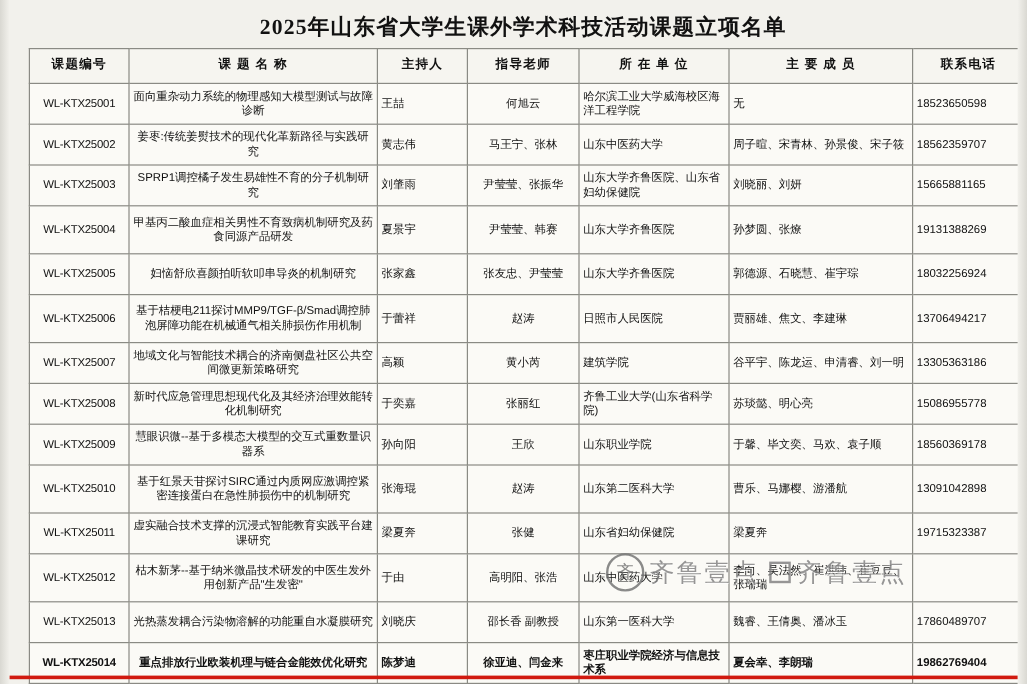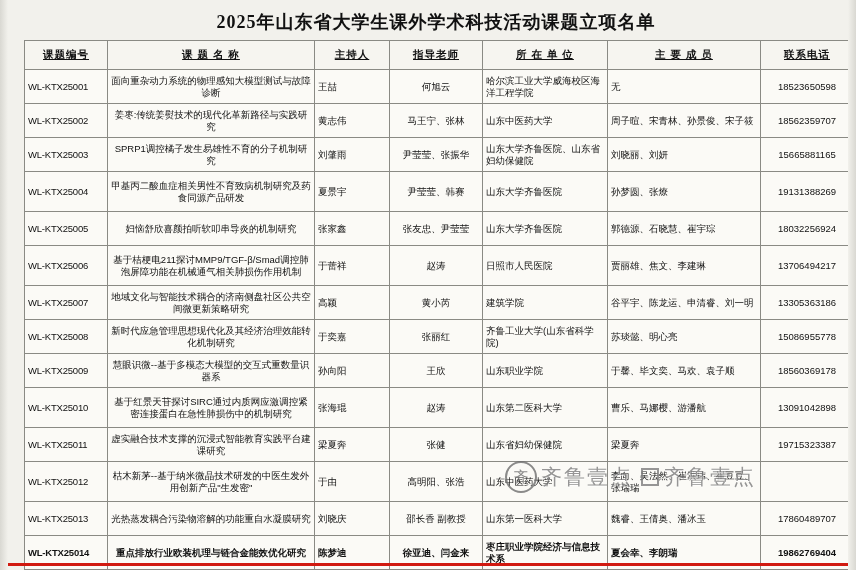--- a/index.html
+++ b/index.html
@@ -40,29 +40,28 @@
     word-break:break-all;
     font-family:"Liberation Sans", sans-serif;
   }
   table.sheet thead th{
     font-weight:bold;
     text-align:center;
     font-size:10.5px;
     letter-spacing:1px;
     background:#f6f5f0;
     height:22px;
-    text-decoration:underline;
-  }
-  td.c-code{width:76px;text-align:left;font-size:9px;letter-spacing:-.2px;}
+  }
+  td.c-code{width:76px;text-align:center;font-size:9px;letter-spacing:-.2px;}
   td.c-title{width:200px;text-align:center;}
   td.c-leader{width:68px;}
   td.c-teacher{width:86px;text-align:center;}
   td.c-unit{width:118px;text-align:left;}
   td.c-members{width:146px;text-align:left;}
-  td.c-phone{width:86px;text-align:center;font-size:9px;}
+  td.c-phone{width:86px;font-size:9px;}
   td.c-note{width:38px;text-align:center;}
   th.h-code{width:76px;}
   th.h-title{width:200px;}
   th.h-leader{width:68px;}
   th.h-teacher{width:86px;}
   th.h-unit{width:118px;margin-left:36px;}
   th.h-members{width:146px;}
   th.h-phone{width:86px;}
   th.h-note{width:38px;}
   tbody tr{height:34px;}

